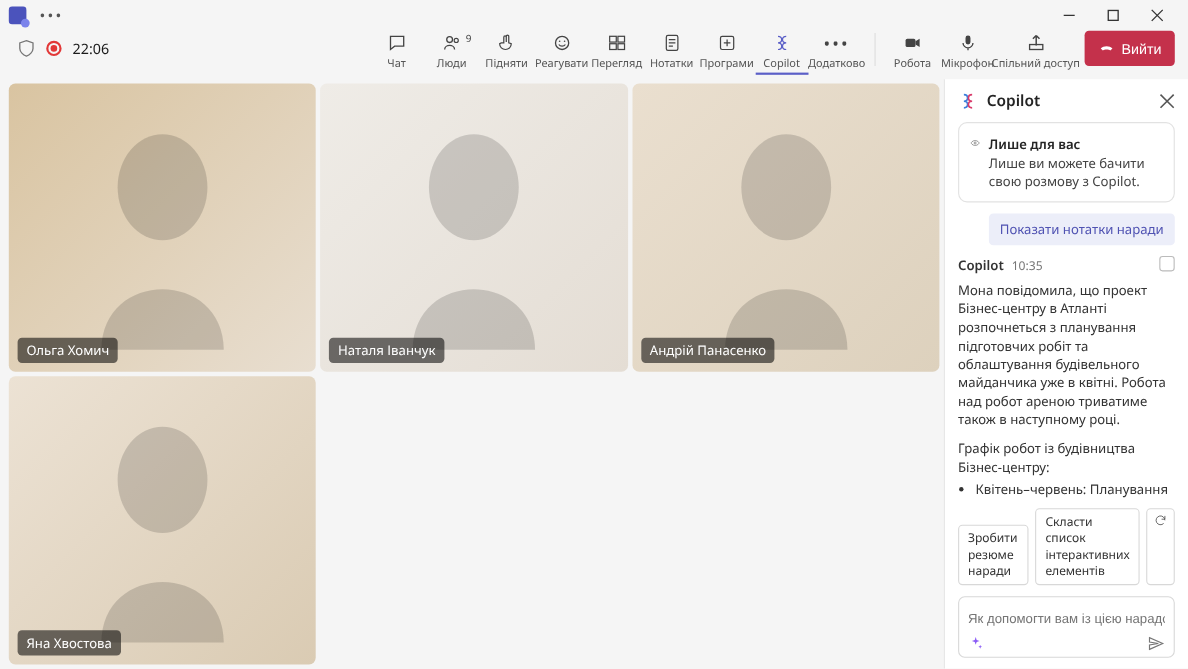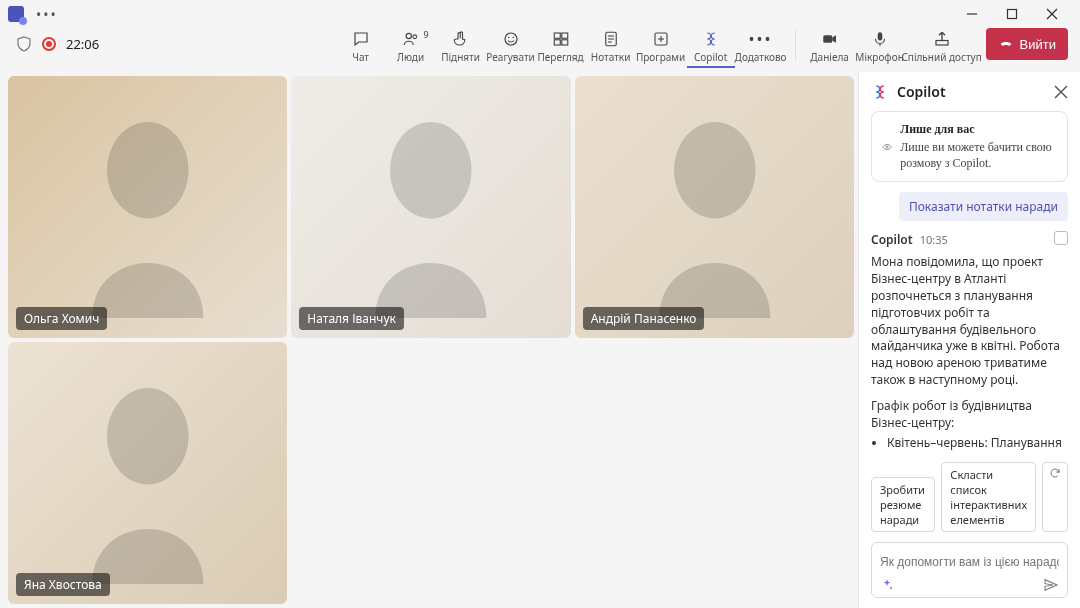--- a/index.html
+++ b/index.html
@@ -30,21 +30,21 @@
   .video-grid { flex: 1; display: grid; grid-template-columns: repeat(3, 1fr); grid-template-rows: repeat(2, 1fr); gap: 4px; padding: 4px 4px 4px 8px; background: #f5f5f5; }
   .tile { position: relative; border-radius: 6px; overflow: hidden; background: linear-gradient(135deg, var(--c1), var(--c2)); }
   .tile .face { position: absolute; inset: 0; display: flex; align-items: center; justify-content: center; }
   .tile .nametag { position: absolute; left: 8px; bottom: 8px; background: rgba(0,0,0,0.55); color: #fff; font-size: 12px; padding: 3px 8px; border-radius: 4px; }
   .copilot { width: 222px; background: #fff; border-left: 1px solid #e5e5e5; display: flex; flex-direction: column; padding: 10px 12px; gap: 10px; }
   .cp-header { display: flex; align-items: center; gap: 8px; }
   .cp-logo { width: 18px; height: 18px; }
   .cp-title { font-weight: 600; font-size: 14px; color: #242424; }
   .cp-close { margin-left: auto; cursor: pointer; color: #555; }
   .cp-card { border: 1px solid #e2e2e2; border-radius: 8px; padding: 10px; font-size: 12px; color: #444; }
-  .cp-card .card-head { display: flex; gap: 8px; align-items: center; font-family: Liberation Serif, serif; }
+  .cp-card .card-head { display: flex; gap: 8px; align-items: flex-start; }
   .cp-card .card-head b { font-weight: 600; color: #242424; display: block; }
   .cp-card .card-head span { display: block; line-height: 1.35; margin-top: 2px; }
   .pill { display: inline-block; background: #eceef9; color: #4f52b2; font-size: 12px; padding: 6px 10px; border-radius: 4px; margin-left: auto; cursor: pointer; }
   .pill-row { display: flex; align-items: center; }
   .msg { font-size: 12px; color: #333; overflow: auto; }
   .msg .from { font-weight: 600; }
   .msg .time { color: #777; font-size: 11px; margin-left: 4px; }
   .msg .copy { float: right; width: 14px; height: 14px; border: 1px solid #bbb; border-radius: 3px; }
   .msg p { margin: 6px 0 8px; line-height: 1.4; }
   .msg .subhead { margin-top: 6px; }
@@ -182,21 +182,21 @@
       <span class="lbl">Додатково</span>
     </div>
     <div class="tb-sep"></div>
     <div class="tb-btn">
       <span class="ico">
           <svg width="18" height="18" viewBox="0 0 24 24">
             <rect x="3" y="7" width="12" height="10" rx="2" fill="currentColor"></rect>
             <path d="M15 10l5-3v10l-5-3z" fill="currentColor"></path>
           </svg>
         </span>
-      <span class="lbl">Даніела</span>
+      <span class="lbl">Робота</span>
     </div>
     <div class="tb-btn">
       <span class="ico">
           <svg width="18" height="18" viewBox="0 0 24 24">
             <rect x="9" y="3" width="6" height="11" rx="3" fill="currentColor"></rect>
             <path d="M6 12a6 6 0 0012 0M12 18v3" fill="none" stroke="currentColor" stroke-width="1.6"></path>
           </svg>
         </span>
       <span class="lbl">Мікрофон</span>
     </div>
@@ -290,21 +290,21 @@
     <div class="pill-row">
         <span class="pill">Показати нотатки наради</span>
       </div>
 
     <div class="msg">
       <div>
         <span class="from">Copilot</span>
         <span class="time">10:35</span>
         <span class="copy"></span>
       </div>
-      <p>Мона повідомила, що проект Бізнес-центру в Атланті розпочнеться з планування підготовчих робіт та облаштування будівельного майданчика уже в квітні. Робота над новою ареною триватиме також в наступному році.</p>
+      <p>Мона повідомила, що проект Бізнес-центру в Атланті розпочнеться з планування підготовчих робіт та облаштування будівельного майданчика уже в квітні. Робота над робот ареною триватиме також в наступному році.</p>
       <div class="subhead">Графік робот із будівництва Бізнес-центру:</div>
       <ul id="schedule">
           <li>Квітень–червень: Планування підготовчих робіт та облаштування будівельного майданчика</li>
         </ul>
 
     </div>
 
     <div class="chips">
       <div class="chip">Зробити резюме наради</div>
       <div class="chip-row">

